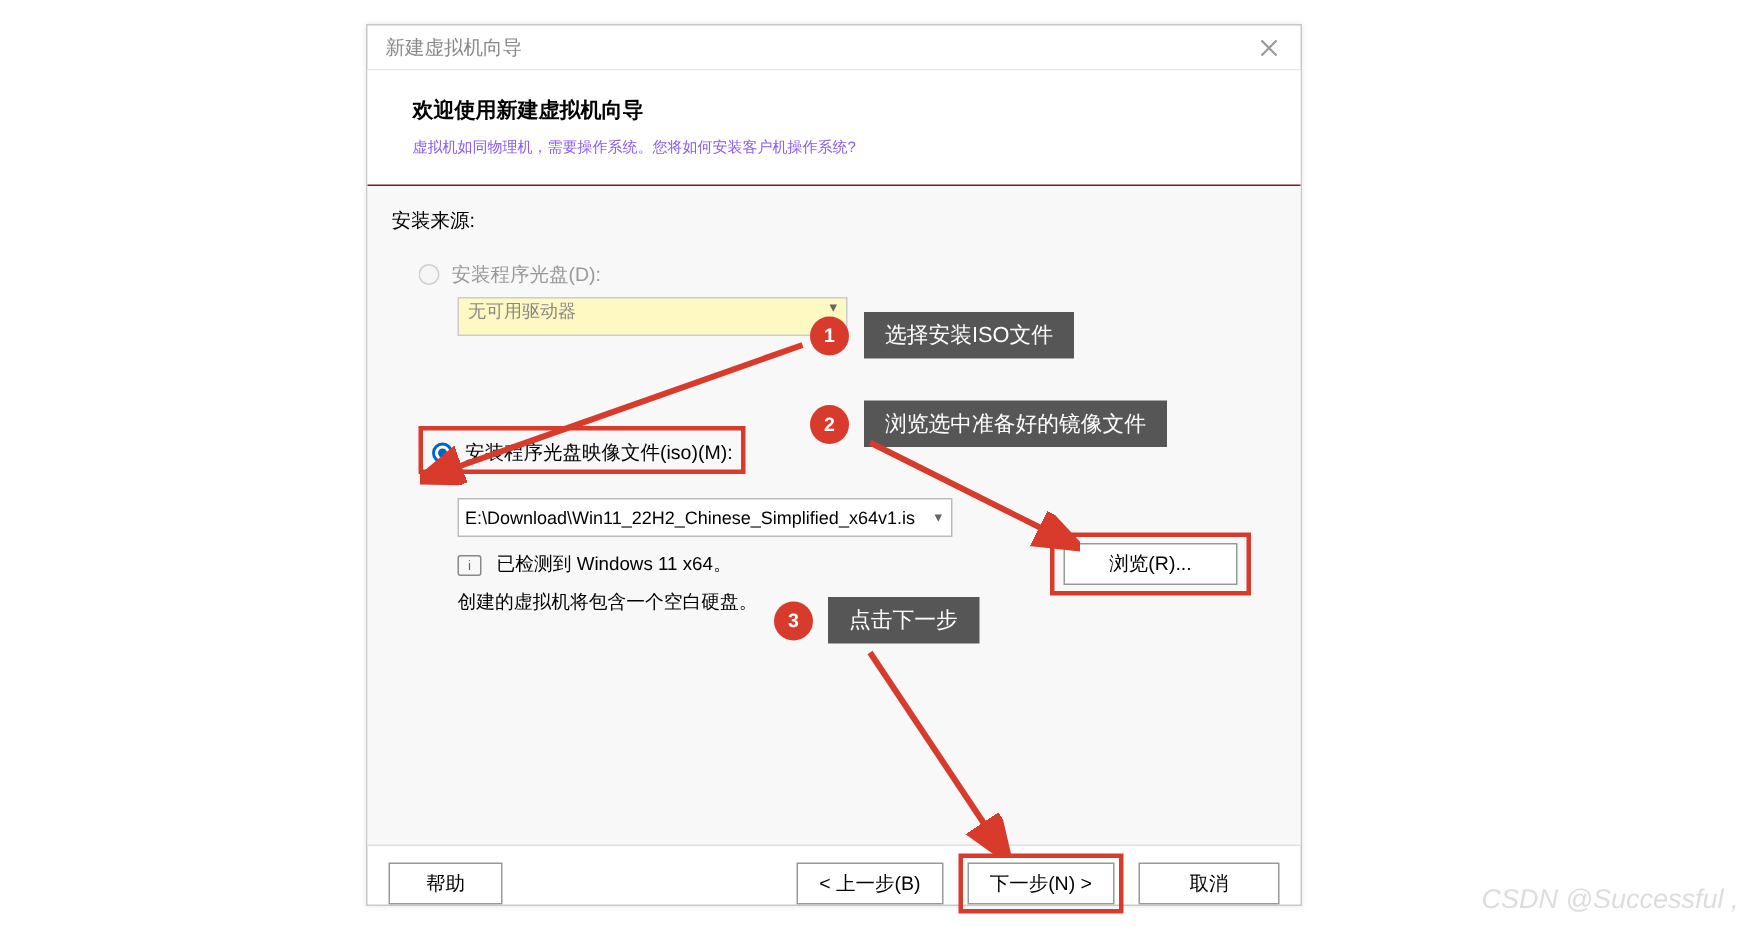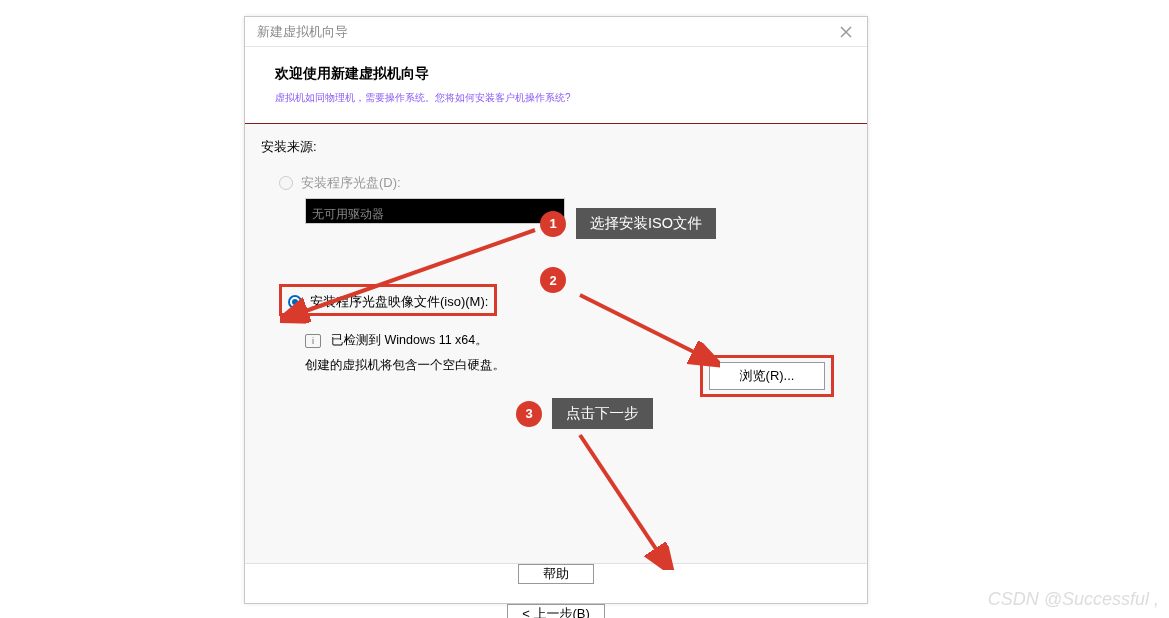--- a/index.html
+++ b/index.html
@@ -52,22 +52,22 @@
       display: flex; align-items: center; margin-left: 18px; margin-bottom: 6px;
     }
     .radio-row input[type=radio] { width: 14px; height: 14px; margin-right: 8px; }
     .radio-label { color: #000; font-size: 13px; }
     .radio-label.disabled { color: #999; }
     .sub-input {
       margin-left: 44px; margin-top: 6px; margin-bottom: 20px;
       display: flex; align-items: center;
     }
     .dropdown {
-      height: 26px; border: 1px solid #ccc; background: #000000;
-      padding: 0 6px; display: flex; align-items: flex-end; width: 260px;
+      height: 26px; border: 1px solid #ccc; background: #fef9c3;
+      padding: 0 6px; display: flex; align-items: flex-start; width: 260px;
       font-size: 12px;
     }
     .dropdown.disabled { color: #888; }
     .caret { margin-left: auto; font-size: 10px; color: #666; }
     .radio-group-2 {
       border: 3px solid #d83b2c;
       padding: 6px 6px 2px 6px;
       margin-left: 18px;
       margin-bottom: 6px;
       display: inline-block;
@@ -108,21 +108,20 @@
     .info-icon {
       width: 16px; height: 14px; border: 1px solid #888; border-radius: 2px;
       display: inline-flex; align-items: center; justify-content: center;
       font-size: 9px; color: #666;
     }
     .radio-row3 { margin-top: 42px; }
     .later-desc { margin-left: 44px; margin-top: 8px; font-size: 12.5px; color: #000; }
     .footer {
       height: 50px; display: flex; align-items: center; padding: 0 14px;
       gap: 10px;
-      flex-direction: column;
     }
     .footer .spacer { flex: 1; }
     .btn {
       height: 28px; border: 1px solid #999; background: #fff; font-size: 13px;
       padding: 0 14px; cursor: pointer; display: flex; align-items: center;
       justify-content: center; min-width: 94px;
     }
     .btn.help { min-width: 76px; }
     .next-wrap {
       border: 3px solid #d83b2c;
@@ -184,20 +183,26 @@
 
     <div style="height:40px"></div>
 
     <div class="radio-group-2">
       <div class="radio-row">
         <span class="iso-selected"></span>
         <span class="radio-label">安装程序光盘映像文件(iso)(M):</span>
       </div>
     </div>
 
+    <div class="iso-row">
+      <div class="iso-input">
+        <span>E:\Download\Win11_22H2_Chinese_Simplified_x64v1.is</span>
+        <span class="caret" style="position:absolute;right:6px">▾</span>
+      </div>
+    </div>
 
     <div class="detected-row">
       <span class="info-icon">i</span>
       <span>已检测到 Windows 11 x64。</span>
     </div>
 
     <div class="later-desc">创建的虚拟机将包含一个空白硬盘。</div>
   </div>
 
   <div class="footer">
@@ -214,20 +219,21 @@
 <div class="browse-wrap">
   <button class="browse-btn">浏览(R)...</button>
 </div>
 
 <div class="callout" style="left:540px; top:208px">
   <span class="badge">1</span>
   <span class="callout-text">选择安装ISO文件</span>
 </div>
 <div class="callout" style="left:540px; top:267px">
   <span class="badge">2</span>
+  <span class="callout-text">浏览选中准备好的镜像文件</span>
 </div>
 <div class="callout" style="left:516px; top:398px">
   <span class="badge">3</span>
   <span class="callout-text">点击下一步</span>
 </div>
 
 <svg class="arrow" style="left:280px; top:225px" width="260" height="100">
   <defs>
       <marker id="ah1" markerWidth="10" markerHeight="10" refX="2" refY="3" orient="auto">
         <path d="M0,0 L0,6 L8,3 z" fill="#d83b2c"></path>

